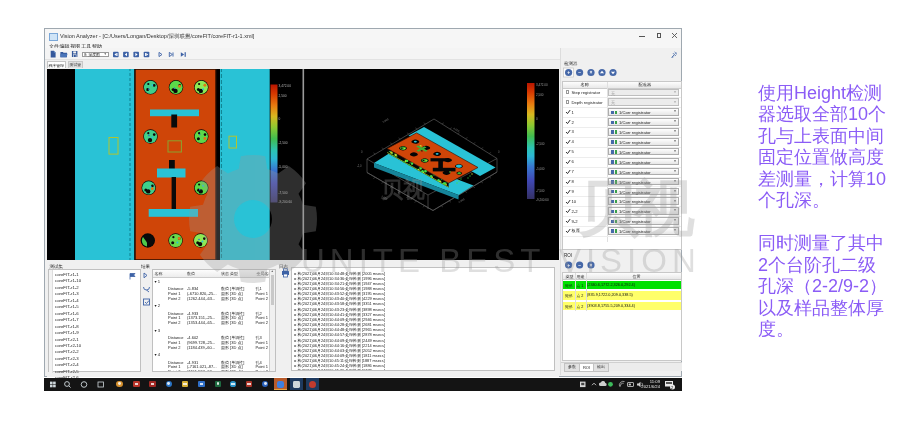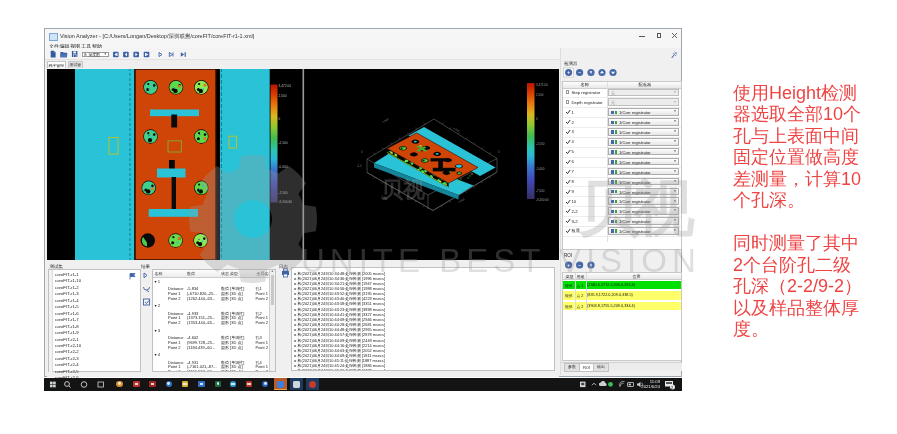--- a/index.html
+++ b/index.html
@@ -822,21 +822,21 @@
     </div>
   <div class="abs" style="right:22px;top:1.5px;font-size:4.2px;color:#e8e8e8;text-align:right;line-height:5px;">11:09<br>2021/6/24</div>
   <svg width="12" height="13" style="position:absolute;right:6px;top:0;">
       <rect x="1" y="3" width="8" height="5.5" fill="#e8e8e8"></rect>
       <rect x="2" y="4" width="6" height="2" fill="#555"></rect>
       <circle cx="8.5" cy="9" r="2.5" fill="#e8e8e8"></circle>
       <text x="7" y="10.6" font-size="4" fill="#141414">2</text>
     </svg>
 </div>
 
-<div class="abs" style="left:733px;top:82.5px;width:132px;font-size:18px;line-height:21.5px;color:#ef4444;">使用Height检测器选取全部10个孔与上表面中间固定位置做高度差测量，计算10个孔深。<br><br>同时测量了其中2个台阶孔二级孔深（2-2/9-2）以及样品整体厚度。</div>
+<div class="abs" style="left:758px;top:82.5px;width:132px;font-size:18px;line-height:21.5px;color:#8b5cf6;">使用Height检测器选取全部10个孔与上表面中间固定位置做高度差测量，计算10个孔深。<br><br>同时测量了其中2个台阶孔二级孔深（2-2/9-2）以及样品整体厚度。</div>
 
 <svg class="abs" id="wmark" style="left:0;top:0;pointer-events:none;" width="897" height="434">
   <g fill="#999999" opacity="0.30">
     <g id="gear">
         <path d="M315.8,206.8 A64,64 0 0 1 315.8,231.2 L303.0,233.3 A52,52 0 0 1 298.5,244.2 L306.1,254.8 A64,64 0 0 1 288.8,272.1 L278.2,264.5 A52,52 0 0 1 267.3,269.0 L265.2,281.8 A64,64 0 0 1 240.8,281.8 L238.7,269.0 A52,52 0 0 1 227.8,264.5 L217.2,272.1 A64,64 0 0 1 199.9,254.8 L207.5,244.2 A52,52 0 0 1 203.0,233.3 L190.2,231.2 A64,64 0 0 1 190.2,206.8 L203.0,204.7 A52,52 0 0 1 207.5,193.8 L199.9,183.2 A64,64 0 0 1 217.2,165.9 L227.8,173.5 A52,52 0 0 1 238.7,169.0 L240.8,156.2 A64,64 0 0 1 265.2,156.2 L267.3,169.0 A52,52 0 0 1 278.2,173.5 L288.8,165.9 A64,64 0 0 1 306.1,183.2 L298.5,193.8 A52,52 0 0 1 303.0,204.7 L315.8,206.8 Z M272.0,219.0 A19,19 0 1 0 234.0,219.0 A19,19 0 1 0 272.0,219.0 Z" fill-rule="evenodd"></path>
       </g>
     <text x="578" y="229" font-size="61" font-family="Liberation Sans" style="letter-spacing:-5px" font-weight="bold">贝视</text>
     <text x="381" y="197" font-size="22" font-family="Liberation Sans" font-weight="bold">贝视</text>
     <text x="301" y="272" font-size="33" font-family="Liberation Sans" style="letter-spacing:5px">UNITE BEST VISION</text>
   </g>

